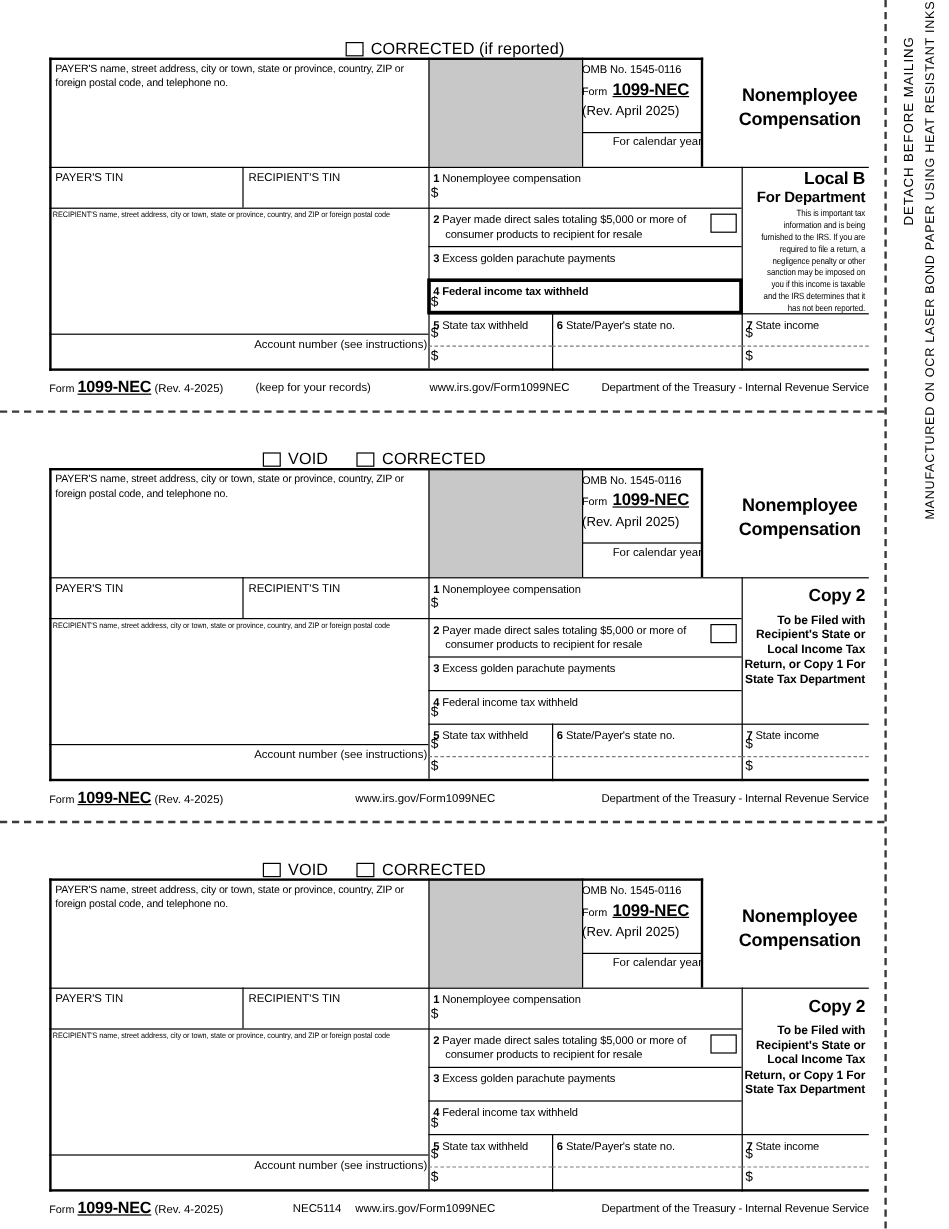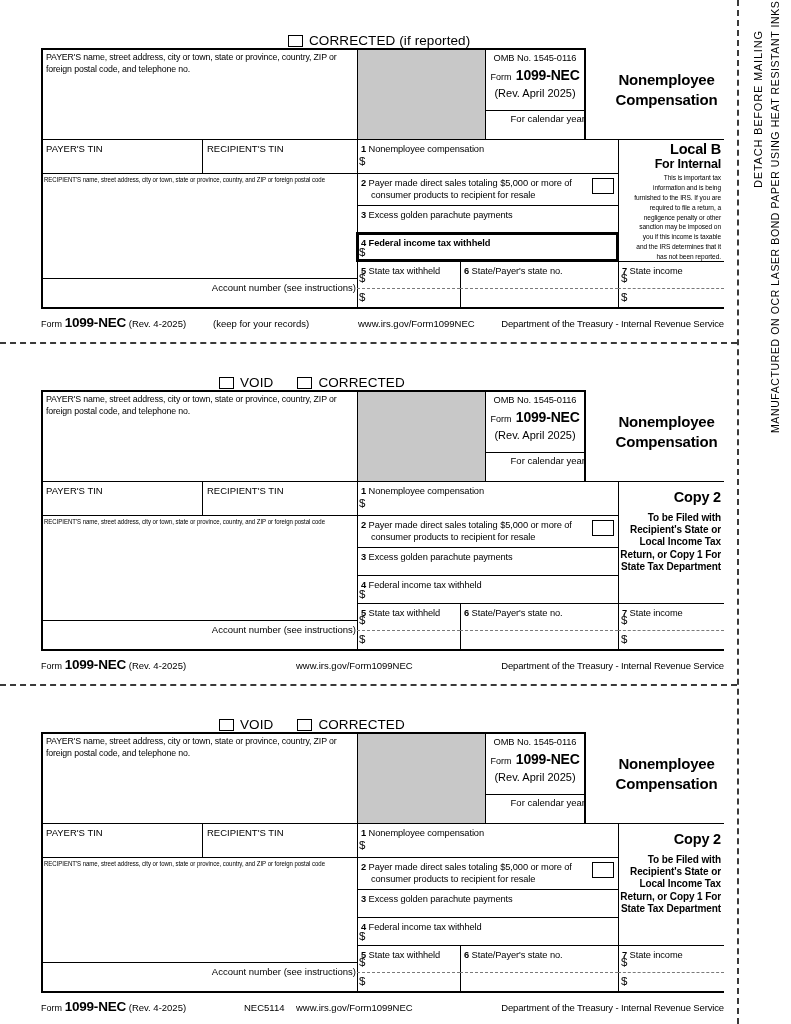--- a/index.html
+++ b/index.html
@@ -19,25 +19,25 @@
 
   
   .tbl { position:absolute; left:0; top:15px; width:683px; height:261px; }
   .ln { position:absolute; background:#000; display:block; }
   .dash { position:absolute; border-top:1.2px dashed #7a7a7a; height:0; }
   .gray { position:absolute; left:316px; top:0; width:128px; height:91px; background:#c8c8c8; }
 
   .payer-zone { position:absolute; left:2px; top:2px; width:313px; height:88px; }
   .payer-lbl { font-size:8.8px; letter-spacing:-0.15px; line-height:1.35; width:306px; padding:2px 0 0 3px; }
 
-  .omb-box { position:absolute; left:444px; top:0; width:100px; height:62px; text-align:center; }
+  .omb-box { position:absolute; left:444px; top:0; width:100px; height:62px; }
   .omb-no { font-size:9.3px; margin-top:5px; letter-spacing:-0.1px; }
   .omb-form { margin-top:3px; }
   .fw { font-size:9px; }
-  .fn { font-size:14px; font-weight:bold; letter-spacing:-0.2px; }
+  .fn { font-size:14px; font-weight:bold; letter-spacing:-0.2px;text-decoration:underline; }
   .omb-rev { font-size:11px; margin-top:3px; }
   .omb-cal { position:absolute; left:444px; top:65px; width:100px; text-align:right; font-size:9.5px; }
 
   .nec-title { position:absolute; left:568px; top:22px; width:115px; text-align:center;
                font-size:15px; font-weight:bold; line-height:1.3; letter-spacing:-0.2px; }
 
   .tin-zone { position:absolute; top:92px; height:32px; }
   .tin-lbl { font-size:9.5px; padding:3px 0 0 3px; }
 
   .lbl { position:absolute; font-size:9.3px; letter-spacing:-0.1px; line-height:1.3;
@@ -166,21 +166,21 @@
       <div class="lbl" style="left:581px;top:217px;width:100px"><span class="bnum">7</span> <span>State income</span></div>
       <div class="amt" style="left:580px;top:224px;width:101px;height:15px"><span>$</span></div>
       <div class="amt" style="left:580px;top:243px;width:101px;height:15px"><span>$</span></div>
 
       <div class="acct-zone">
         <div class="acct-lbl">Account number (see instructions)</div>
       </div>
 
       <div class="copy-col">
         <div class="copy-title">Local B</div>
-        <div class="copy-sub">For Internal</div>
+        <div class="copy-sub">For Department</div>
         <div class="copy-note">This is important tax
 information and is being
 furnished to the IRS. If you are
 required to file a return, a
 negligence penalty or other
 sanction may be imposed on
 you if this income is taxable
 and the IRS determines that it
 has not been reported.</div>
 

